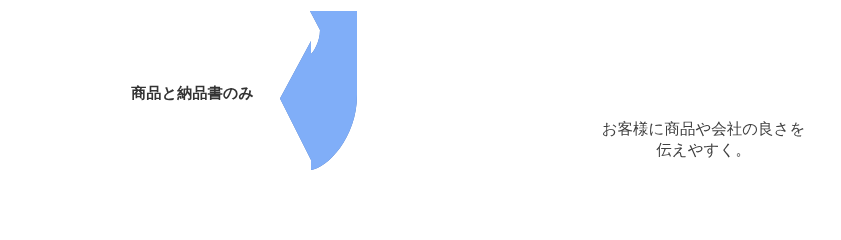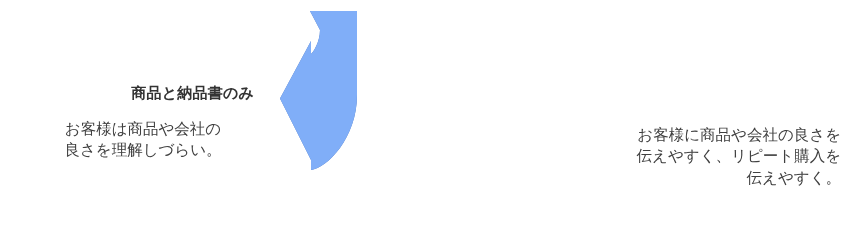--- a/index.html
+++ b/index.html
@@ -70,24 +70,24 @@
   }
 
   .panel-left .panel-body {
     top: 118px;
     right: 20px;
     width: 230px;
     text-align: center;
   }
 
   .panel-right .panel-body {
-    top: 124px;
+    top: 118px;
     left: 6px;
     width: 275px;
-    text-align: right;
+    text-align: center;
   }
 
   .panel-body .line {
     display: block;
     white-space: nowrap;
   }
 
   
   #arrows-svg {
     position: absolute;
@@ -175,27 +175,22 @@
                L 500.6,89.6 L 497.8,85.9
                L 500.6,82.2 L 501.0,77.6
                L 505.4,76.2 Z"></path>
       <line x1="512.4" y1="79.5" x2="512.4" y2="86.5"></line>
       <circle cx="512.4" cy="91.2" r="0.9" fill="#ffffff" stroke="none"></circle>
     </g>
   </svg>
 
   <div class="panel panel-left">
     <h2 class="panel-heading">商品と納品書のみ</h2>
-    <p class="panel-body">
-      <span class="line">お客様は商品や会社の</span>
-      <span class="line">良さを理解しづらい。</span>
-    </p>
   </div>
 
   <div class="panel panel-right">
     <p class="panel-body">
       <span class="line">お客様に商品や会社の良さを</span>
-      <span class="line">伝えやすく、リピート購入を</span>
       <span class="line">伝えやすく。</span>
     </p>
   </div>
 
 </div>
 
 </body></html>

